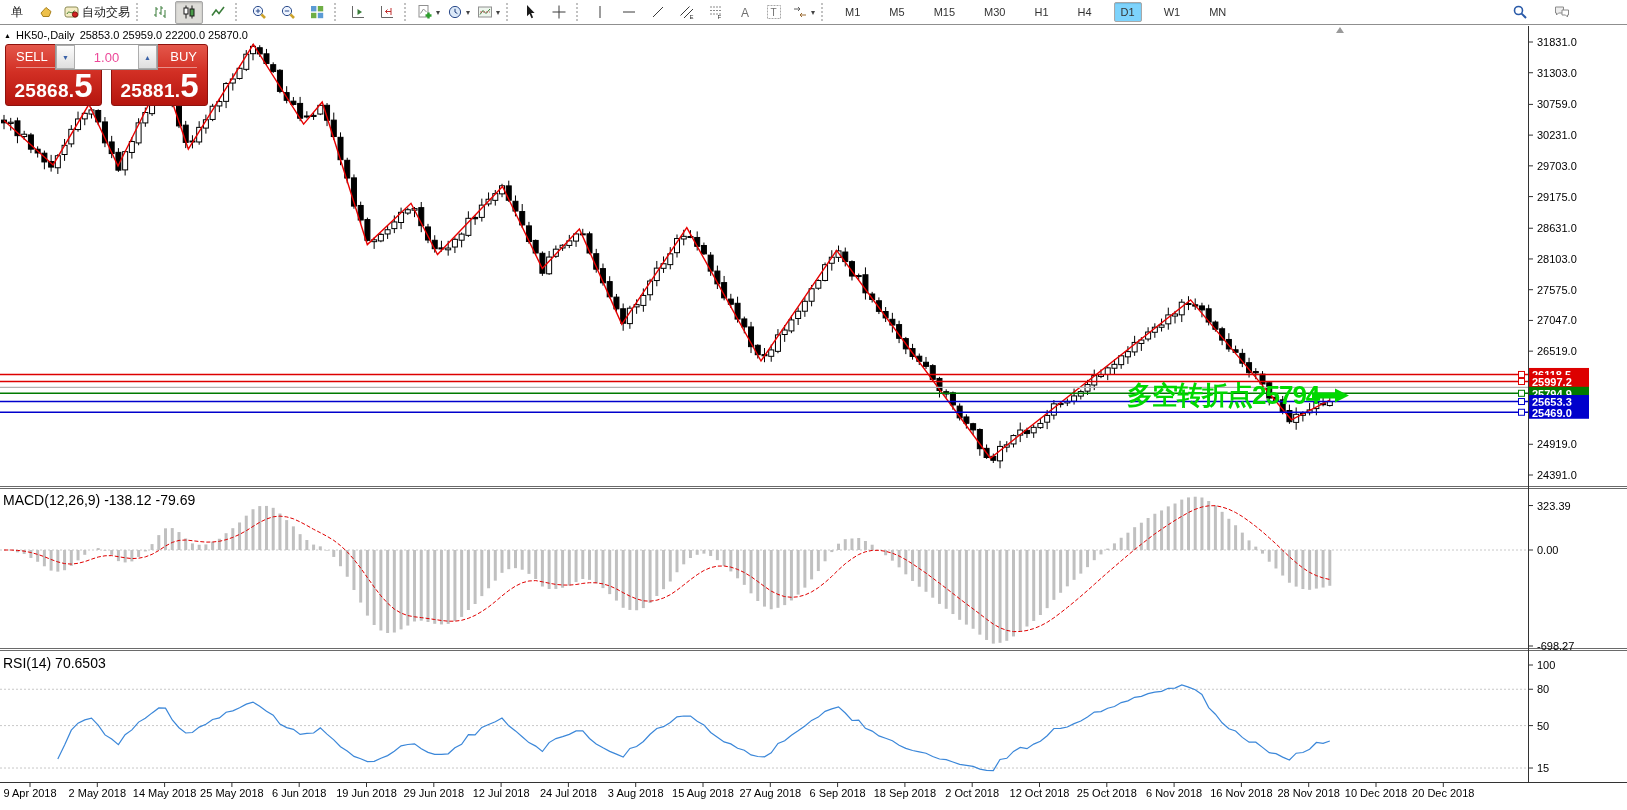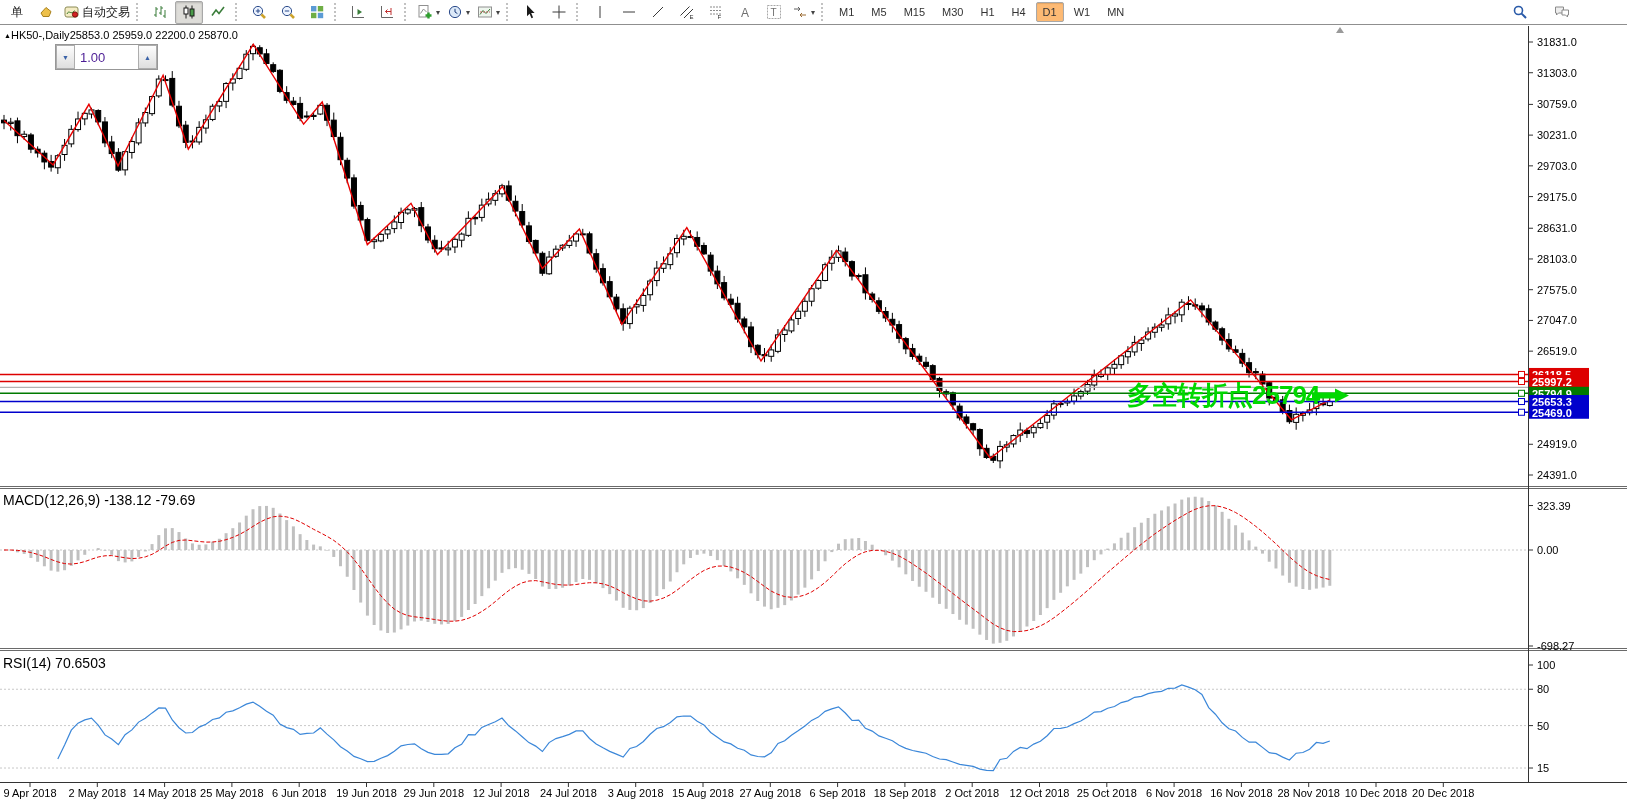--- a/index.html
+++ b/index.html
@@ -12,49 +12,49 @@
     background:linear-gradient(#fbfbfa,#ececе9,#e6e5e2);border-bottom:1px solid #8f8f8f;
     display:flex;align-items:center;padding:0 3px;gap:1px;z-index:10}
   .tb-btn{height:21px;min-width:22px;display:flex;align-items:center;justify-content:center;
     border:1px solid transparent;border-radius:2px;padding:0 2px;gap:2px;cursor:default}
   .tb-btn.active{background:#deddd9;border-color:#a8a8a8;box-shadow:inset 0 1px 2px rgba(0,0,0,.18)}
   .tb-ico{display:flex;align-items:center;justify-content:center;width:16px;height:16px}
   .tb-label{font-size:12px;color:#1a1a1a;white-space:nowrap}
   .tb-dd{font-size:8px;color:#444;margin-left:1px}
   .tb-sep{width:3px;height:18px;border-left:2px dotted #c2c2c2;margin:0 4px 0 2px}
   .tf-btn{font-size:11px;color:#333;height:18px;padding:0 6px;display:flex;align-items:center;
-    border:1px solid transparent;border-radius:2px;margin:0 1px}
-  .tf-btn.active{background:#fdba74;border-color:#a8a8a8;box-shadow:inset 0 1px 1px rgba(0,0,0,.12)}
+    border:1px solid transparent;border-radius:2px;margin:0 7px}
+  .tf-btn.active{background:#7dd3fc;border-color:#a8a8a8;box-shadow:inset 0 1px 1px rgba(0,0,0,.12)}
   .tb-right{margin-left:auto;display:flex;gap:14px;padding-right:48px;align-items:center}
 
   
   .chart-title{position:absolute;left:4px;top:29px;font-size:11px;color:#000;z-index:4;
-    display:flex;align-items:center;white-space:nowrap}
+    display:flex;align-items:center;gap:5px;white-space:nowrap}
   .sym-marker{font-size:7px;line-height:1;color:#000}
   .ind-label{position:absolute;left:3px;font-size:14px;color:#000;z-index:4;white-space:nowrap}
   .macd-label{top:492px}
   .rsi-label{top:655px}
 
   
   .trade-panel{position:absolute;left:5px;top:44px;width:203px;height:62px;z-index:6}
   .tp-btn{position:absolute;top:0;bottom:0;width:97px;color:#fff;cursor:pointer;border-radius:3px;
     background:linear-gradient(#e4574a 0%,#d22f24 45%,#b5150e 100%);border:1px solid #8e120d;box-sizing:border-box}
   .tp-sell{left:0}.tp-buy{right:0}
   .tp-label{font-size:13px;padding:4px 0 3px;margin:0 10px;border-bottom:1px solid rgba(255,255,255,.45)}
   .tp-sell .tp-label{text-align:left}.tp-buy .tp-label{text-align:right}
   .tp-price{position:absolute;left:0;right:0;bottom:3px;text-align:center;font-weight:bold;line-height:1;color:#fff}
   .tp-main{font-size:19px;letter-spacing:.3px}
   .tp-dot{font-size:19px}
   .tp-frac{font-size:33px}
   .tp-vol{position:absolute;left:50px;top:0;width:103px;height:26px;background:#fff;
     border:1px solid #979797;display:flex;box-sizing:border-box;z-index:7}
   .tp-spin{width:17px;background:linear-gradient(#fdfdfd,#dedede);border:1px solid #adadad;
     display:flex;align-items:center;justify-content:center;font-size:7px;color:#3a62a8;cursor:pointer}
-  .tp-input{flex:1;border:none;outline:none;text-align:left;font-size:13px;padding:0 5px;
-    min-width:0;font-family:"Liberation Sans",sans-serif;color:#4c1d95}
+  .tp-input{flex:1;border:none;outline:none;text-align:center;font-size:13px;padding:0 5px;
+    min-width:0;font-family:"Liberation Sans",sans-serif;color:#ec4899}
 
   
   .ann-text{position:absolute;left:1127px;top:378px;font-size:26px;font-weight:bold;
     white-space:nowrap;z-index:5;letter-spacing:-1px}
   .ann-arrow{position:absolute;left:1312px;top:388px;z-index:5}
 </style>
 </head>
 <body>
 
 <svg id="chart" width="1627" height="810" style="position:absolute;top:0;left:0">
@@ -1026,20 +1026,28 @@
     </div>
   </div>
 
 <div class="chart-title">
   <span class="sym-marker">▲</span>
   <span>HK50-,Daily</span>
   <span>25853.0 25959.0 22200.0 25870.0</span>
 </div>
 
 <div class="trade-panel">
+  <div class="tp-btn tp-sell">
+    <div class="tp-label">SELL</div>
+    <div class="tp-price"><span class="tp-main">25868</span><span class="tp-dot">.</span><span class="tp-frac">5</span></div>
+  </div>
+  <div class="tp-btn tp-buy">
+    <div class="tp-label">BUY</div>
+    <div class="tp-price"><span class="tp-main">25881</span><span class="tp-dot">.</span><span class="tp-frac">5</span></div>
+  </div>
   <div class="tp-vol">
     <div class="tp-spin">▼</div>
     <input class="tp-input" value="1.00" style="">
     <div class="tp-spin">▲</div>
   </div>
 </div>
 
 <div class="ind-label macd-label">MACD(12,26,9) -138.12 -79.69</div>
 <div class="ind-label rsi-label">RSI(14) 70.6503</div>
 

